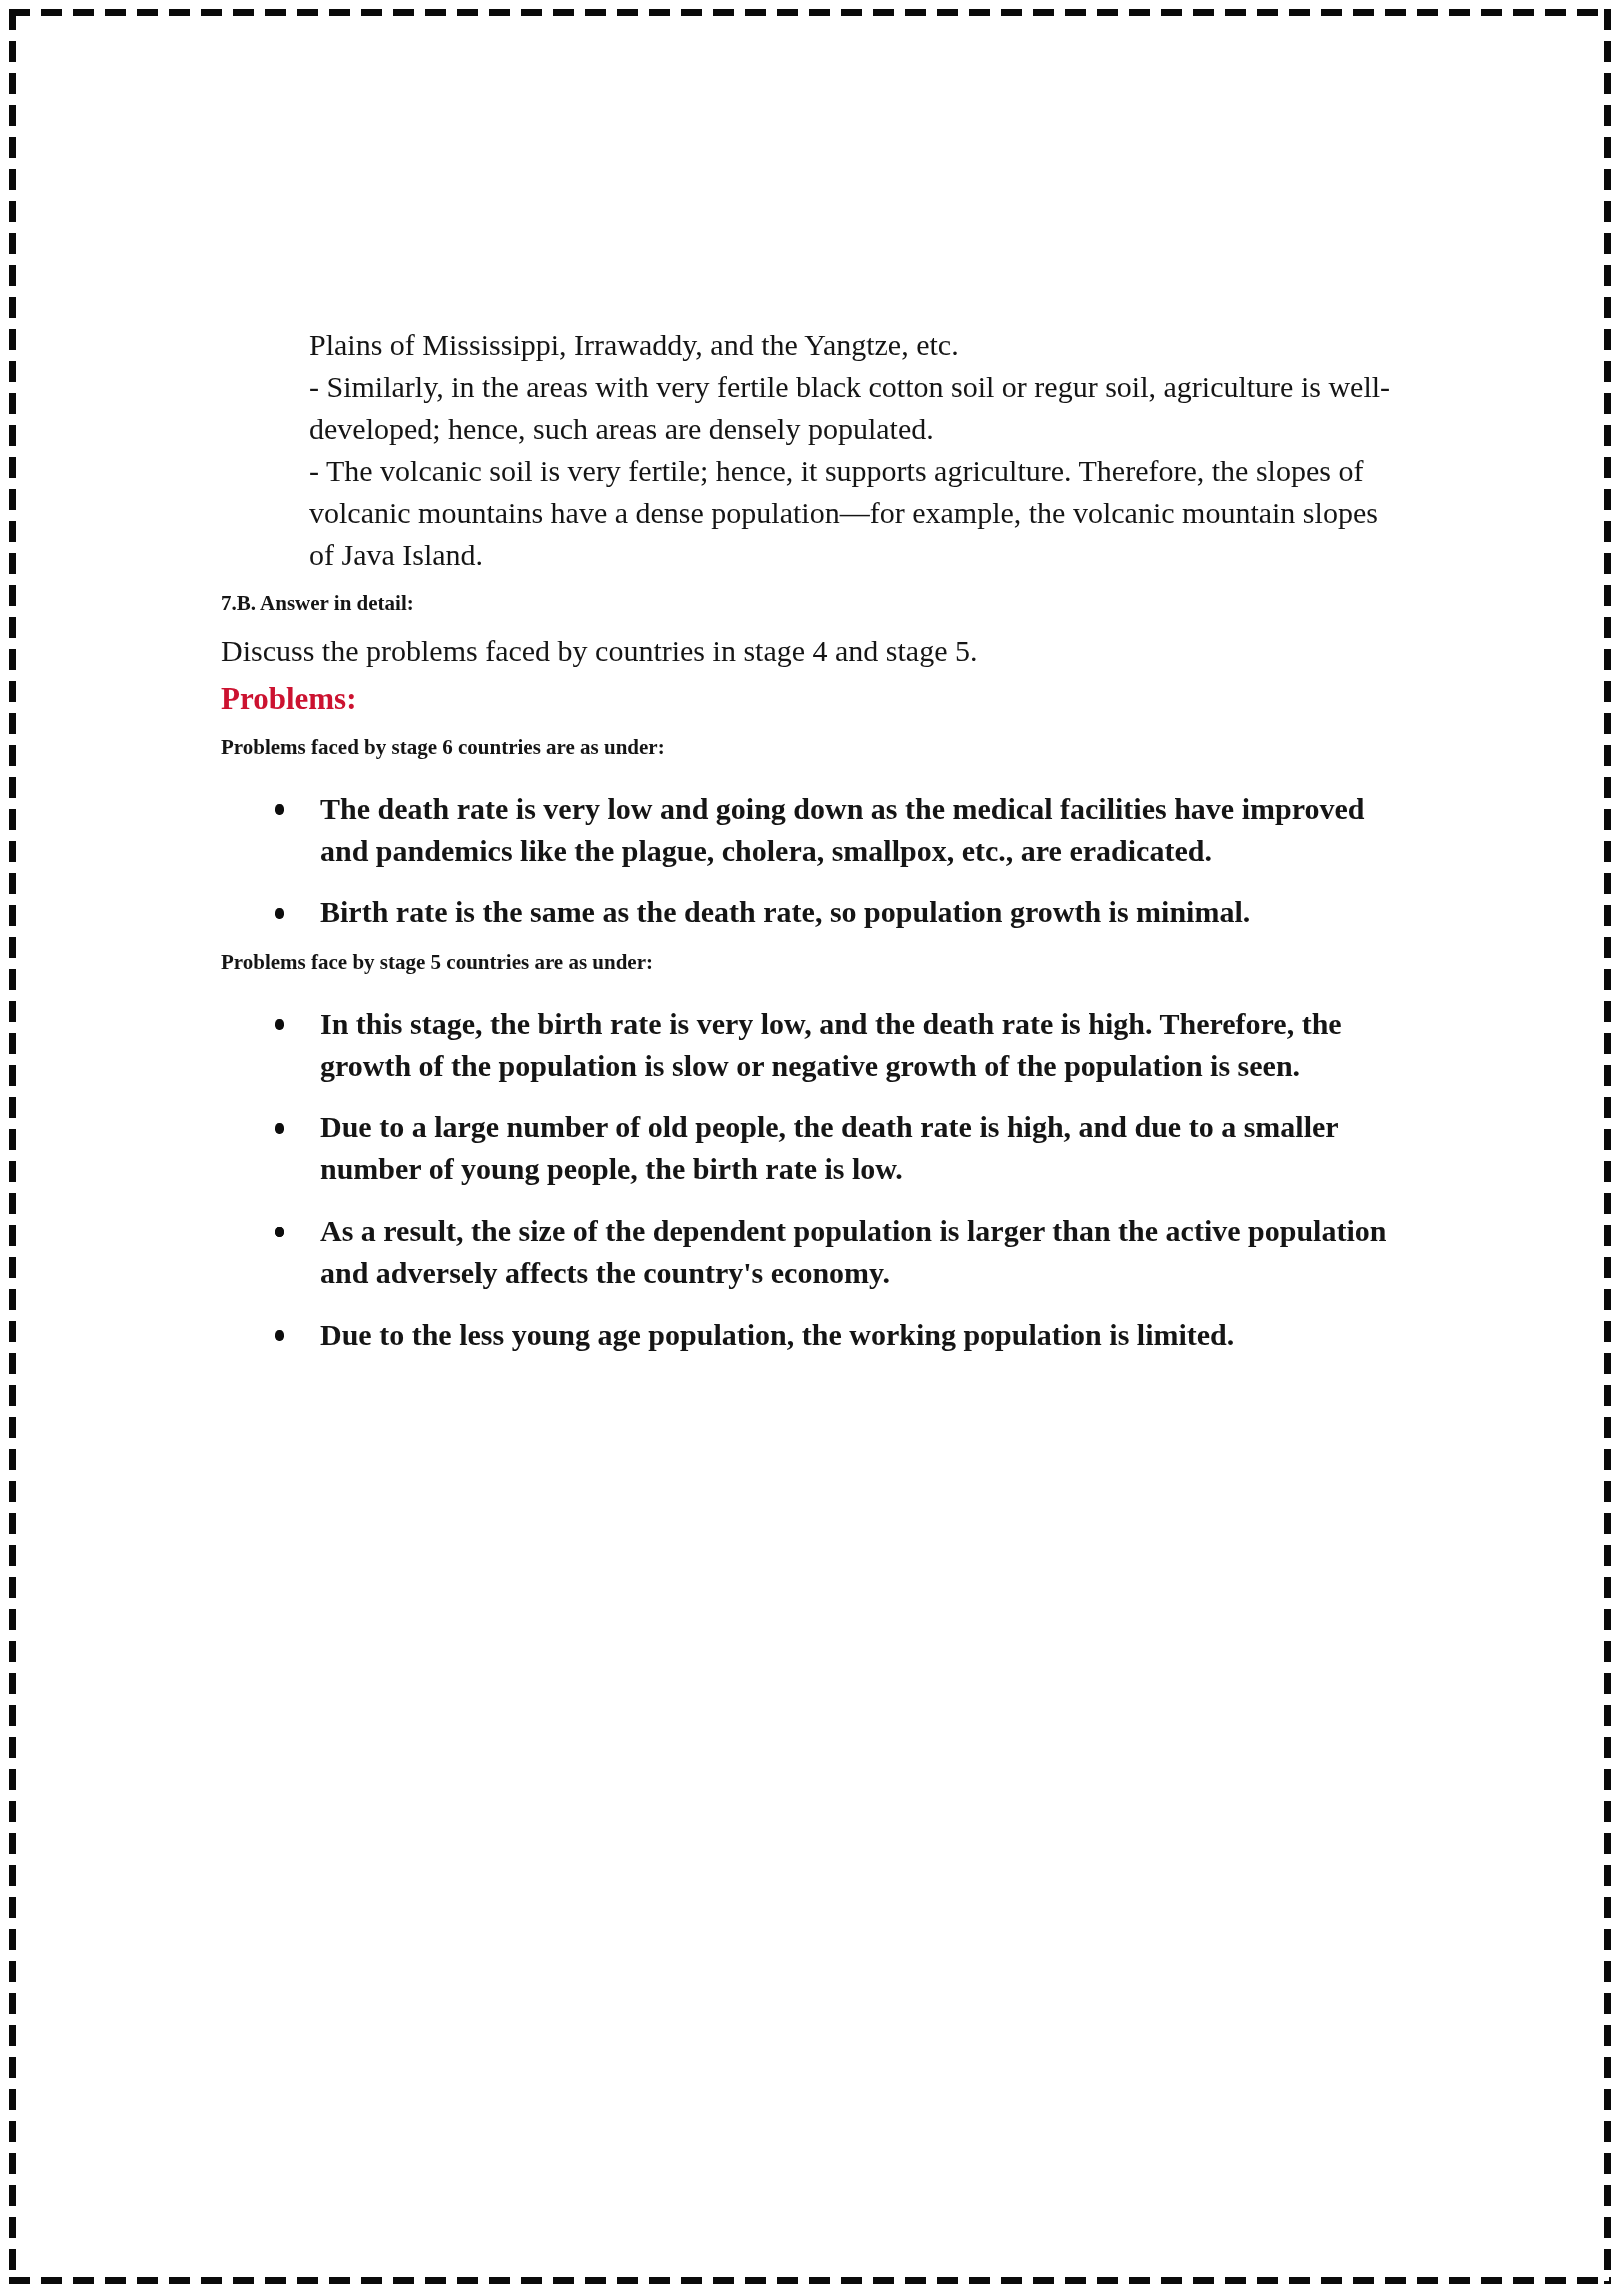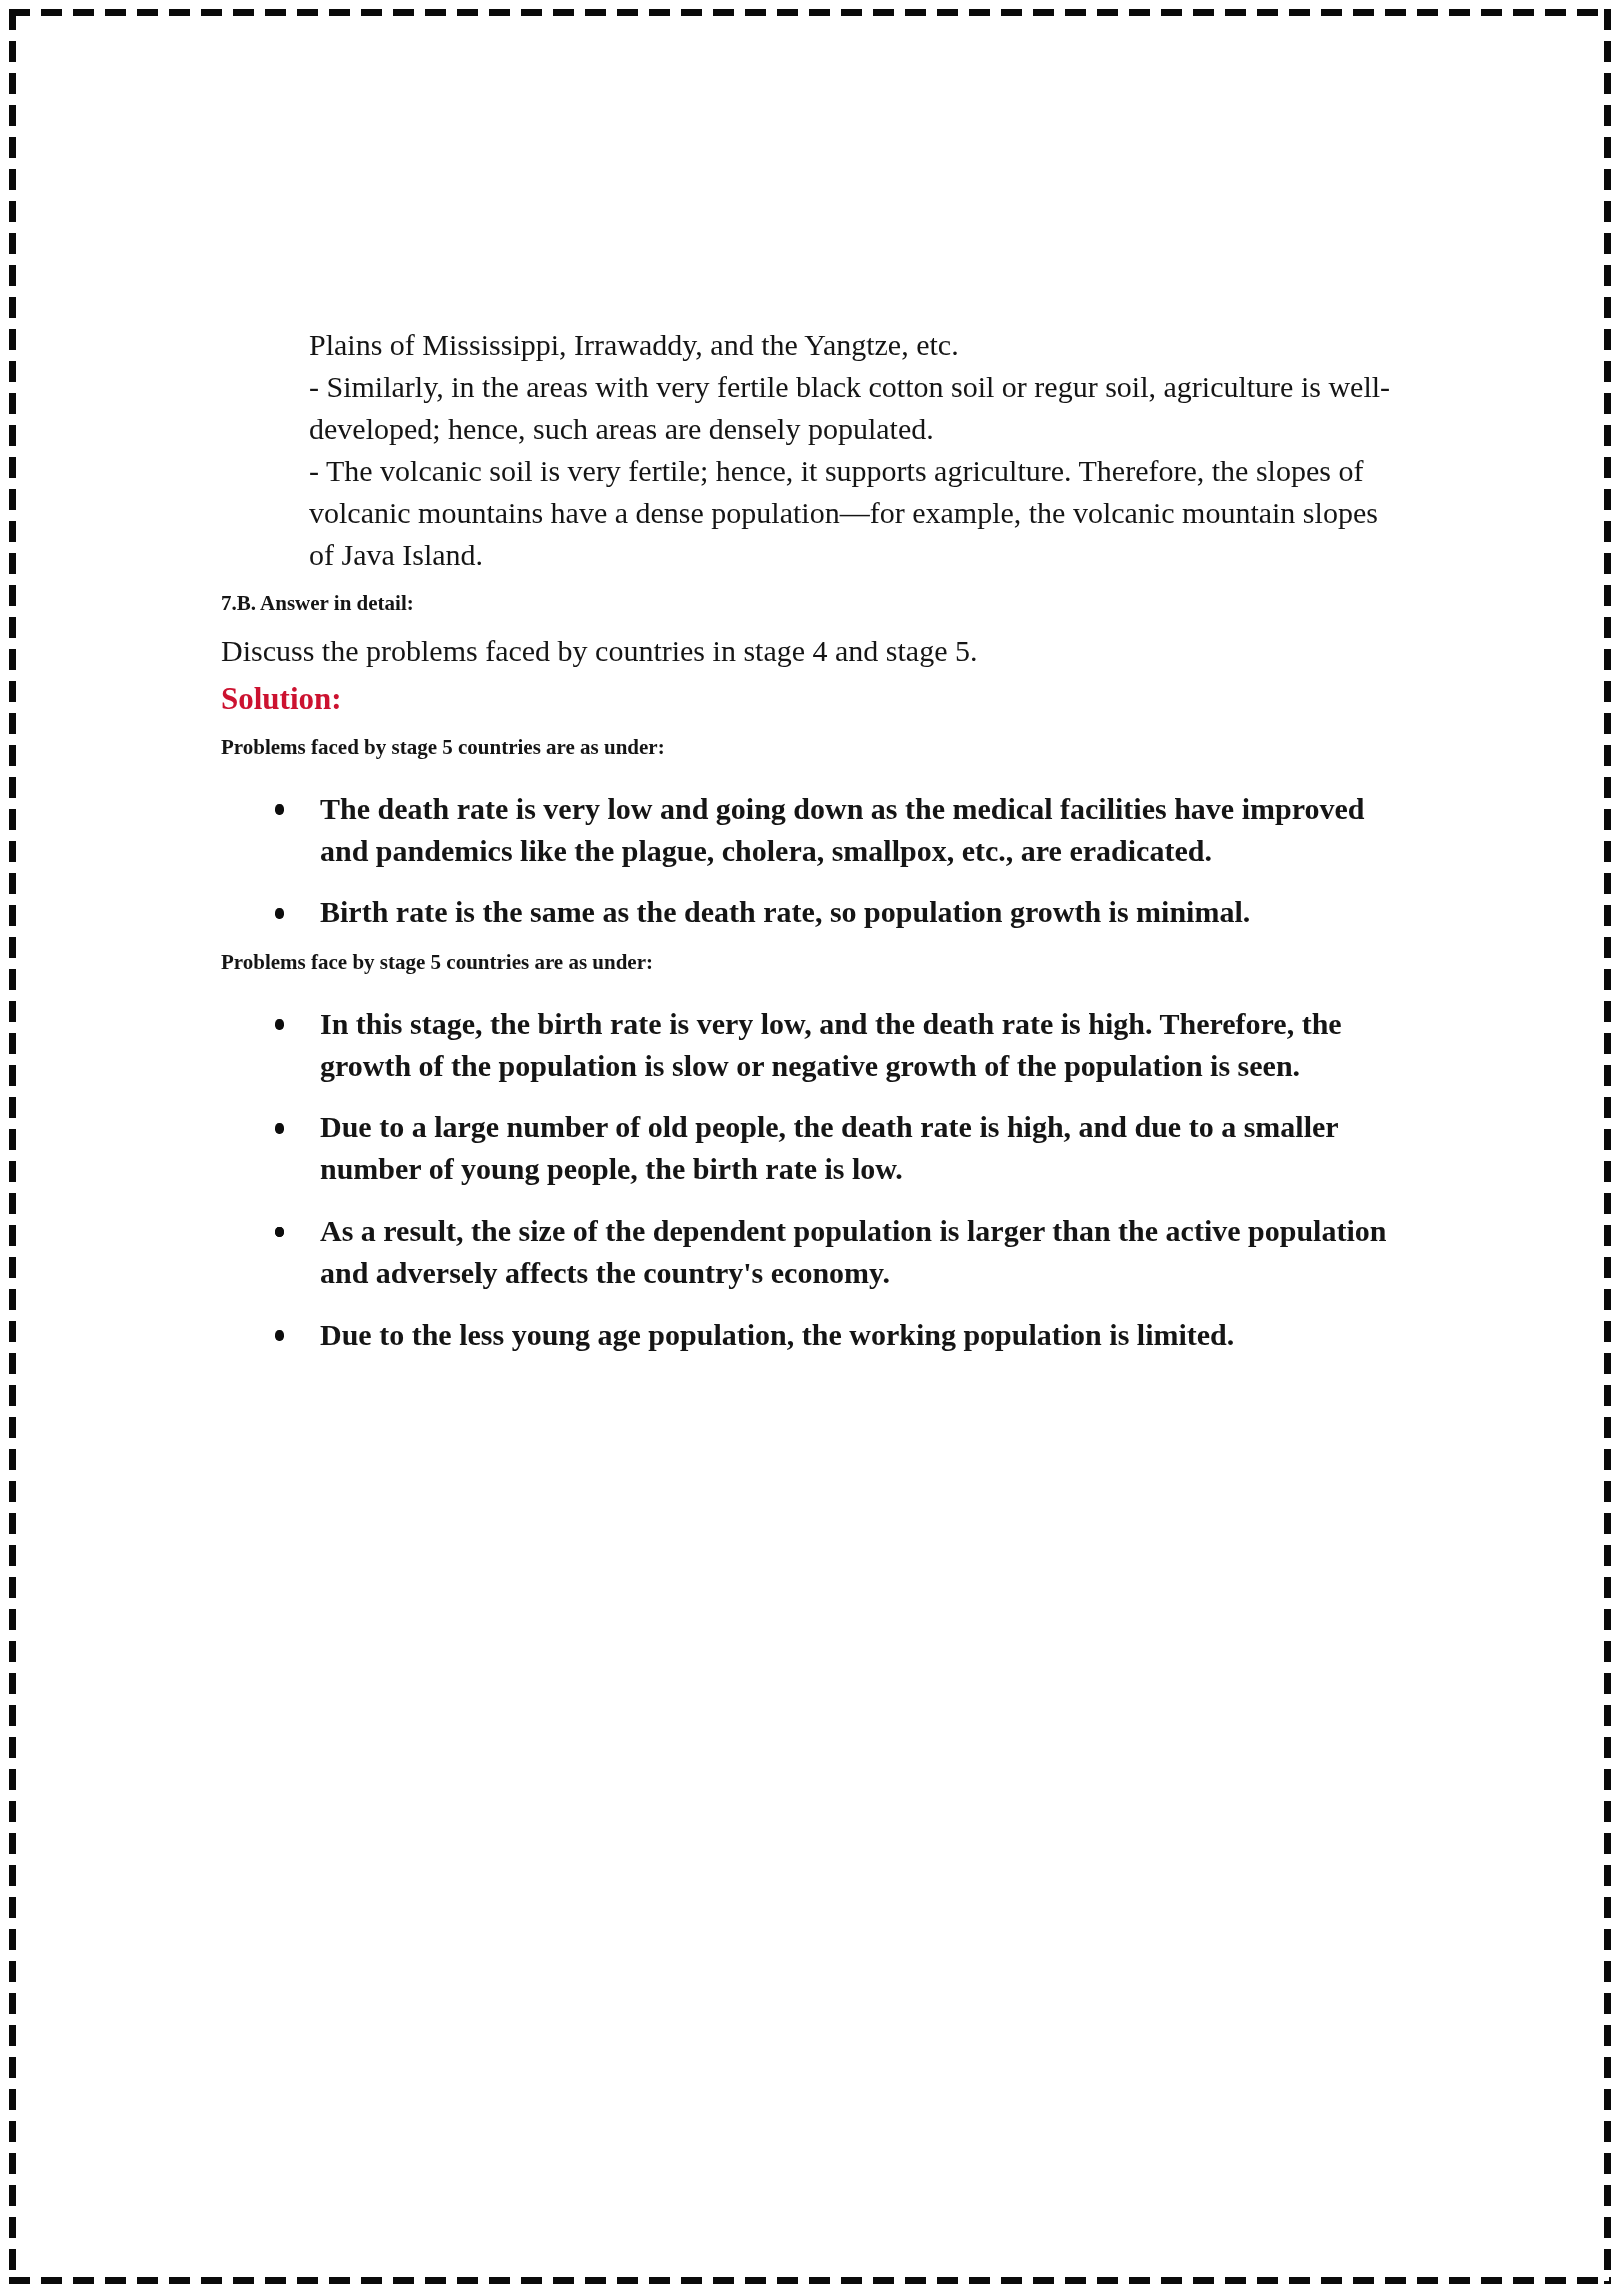--- a/index.html
+++ b/index.html
@@ -96,23 +96,23 @@
     <div class="block first-block indent-para">
       <span>Plains of Mississippi, Irrawaddy, and the Yangtze, etc.</span><br>
       <span>- Similarly, in the areas with very fertile black cotton soil or regur soil, agriculture is well-developed; hence, such areas are densely populated.</span><br>
       <span>- The volcanic soil is very fertile; hence, it supports agriculture. Therefore, the slopes of volcanic mountains have a dense population—for example, the volcanic mountain slopes of Java Island.</span>
     </div>
 
     <div class="block heading">7.B. Answer in detail:</div>
 
     <div class="block">Discuss the problems faced by countries in stage 4 and stage 5.</div>
 
-    <div class="block solution-label">Solution:</div>
+    <div class="block solution-label">Problems:</div>
 
-    <div class="block heading">Problems faced by stage 5 countries are as under:</div>
+    <div class="block heading">Problems faced by stage 6 countries are as under:</div>
 
     <ul class="bullets">
       <li>
         <span class="dot"></span>
         <span>The death rate is very low and going down as the medical facilities have improved and pandemics like the plague, cholera, smallpox, etc., are eradicated.</span>
       </li>
       <li>
         <span class="dot"></span>
         <span>Birth rate is the same as the death rate, so population growth is minimal.</span>
       </li>

